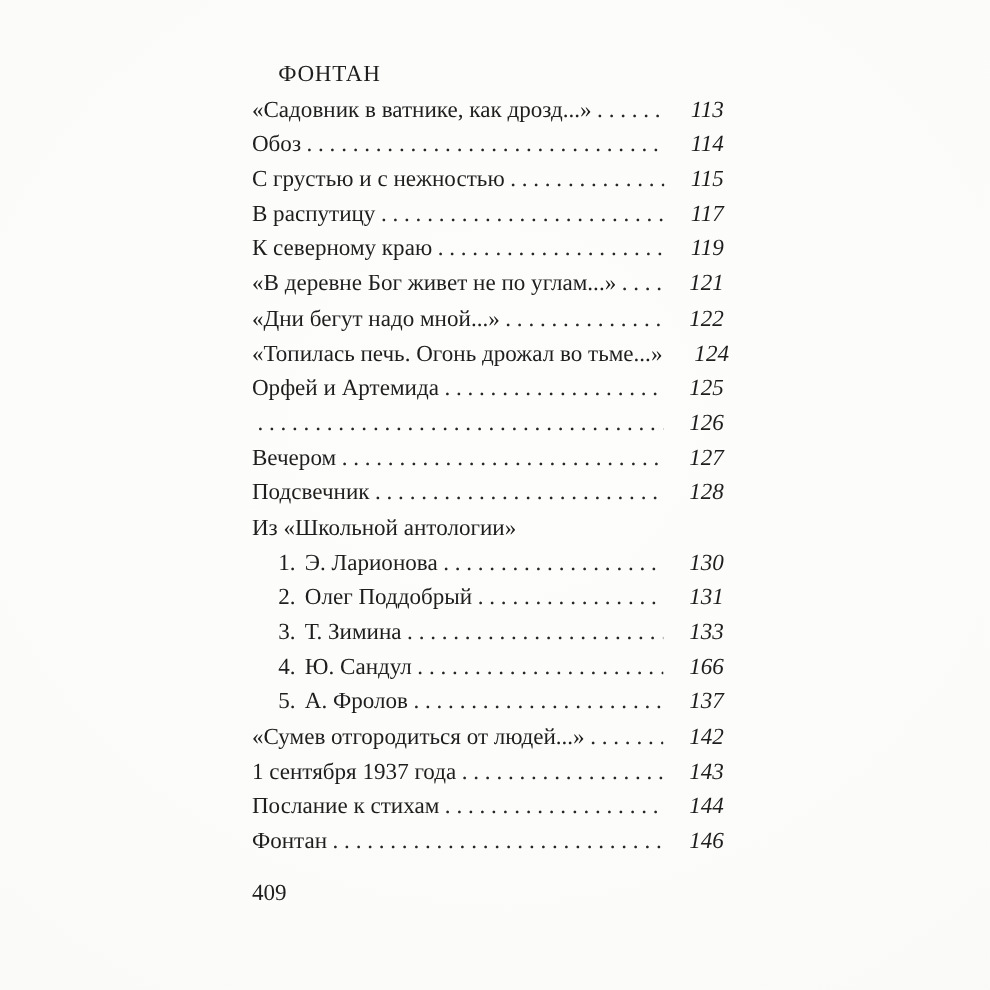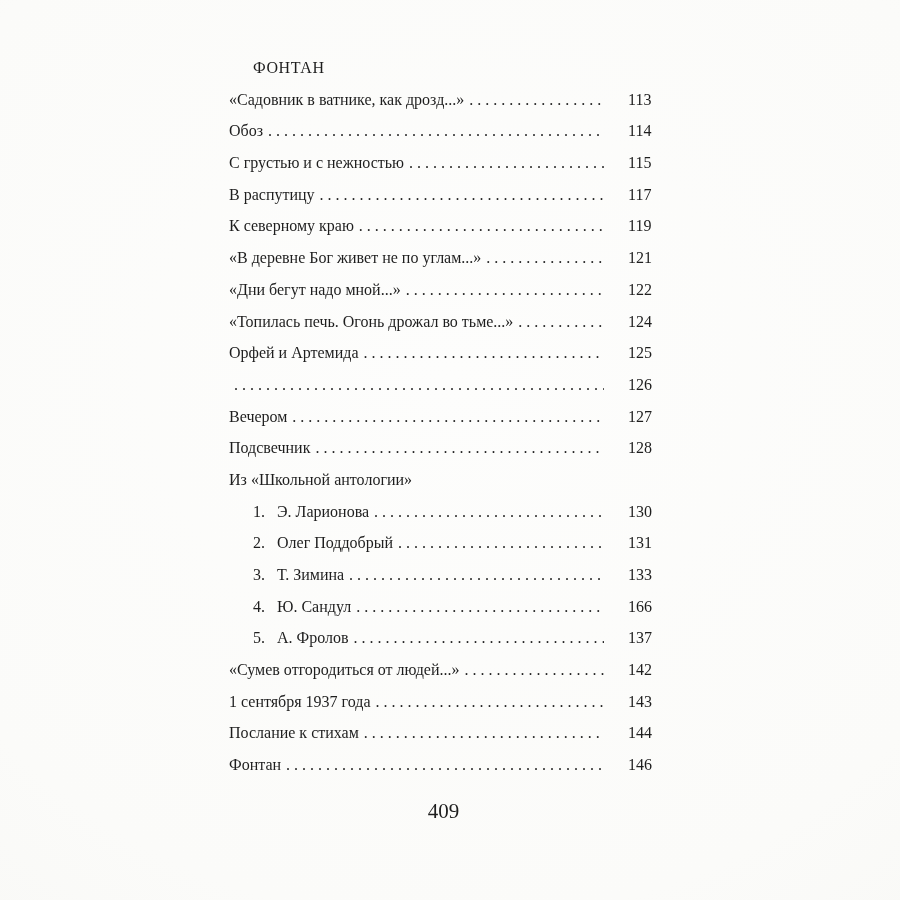--- a/index.html
+++ b/index.html
@@ -19,53 +19,54 @@
   .toc {
     position: absolute;
     left: 229px;
     top: 52px;
     width: 429px;
   }
   .row {
     height: 31.7px;
     display: flex;
     align-items: baseline;
-    font-size: 16px;
+    font-size: 21px;
     line-height: 31.7px;
     white-space: nowrap;
   }
   .row .title { flex: 0 0 auto; }
   .leader {
     flex: 1 1 auto;
     min-width: 0;
     overflow: hidden;
     white-space: nowrap;
     text-align: right;
     color: #262626;
     padding-left: 5px;
   }
   .page {
     flex: 0 0 auto;
     margin-left: 24px;
     min-width: 30px;
     text-align: left;
+    font-style: italic;
   }
   .heading {
     padding-left: 24px;
     letter-spacing: 0.6px;
   }
   .subheading { }
   .numbered { padding-left: 24px; }
   .numbered .num {
     flex: 0 0 24px;
     width: 24px;
   }
   .folio-row {
     margin-top: 15px;
-    text-align: center;
+    text-align: left;
     font-size: 21px;
     line-height: 31.7px;
   }
 </style>
 </head>
 <body>
 
 <div class="toc">
 
   <div class="row heading">

